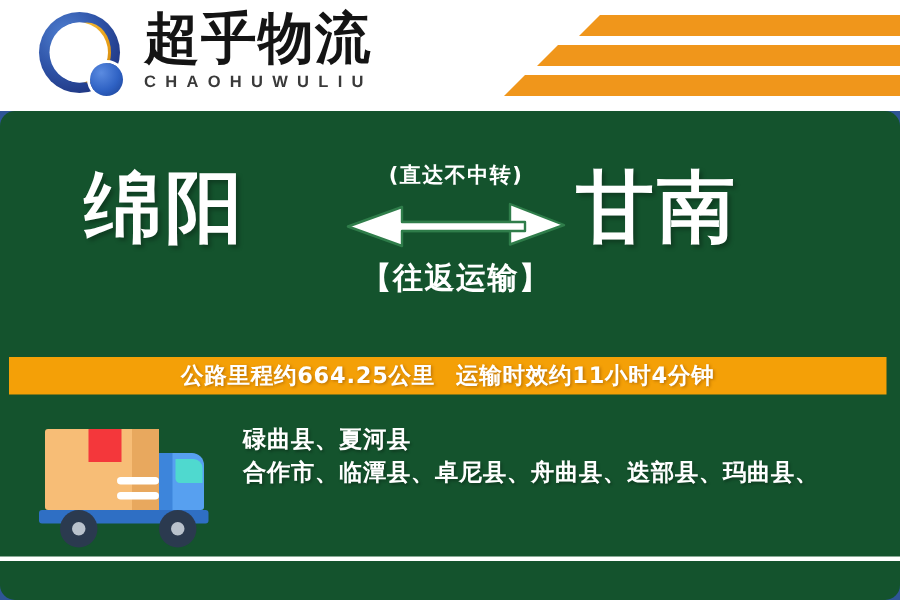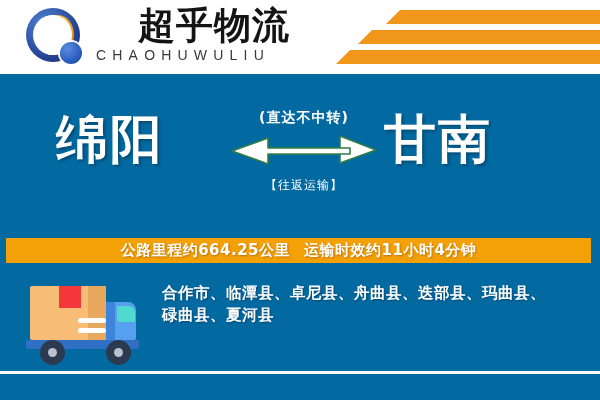--- a/index.html
+++ b/index.html
@@ -34,57 +34,56 @@
     position:absolute;left:34px;top:34px;width:22px;height:22px;border-radius:50%;
     background:radial-gradient(circle at 34% 30%, #5b8be0 0%, #2f62c4 55%, #1b3f91 100%);
     box-shadow:0 0 0 2px #ffffff;
   }
 
   .logo-text-wrap{position:absolute;left:96px;top:6px;}
   .logo-cn{
     font-family:"DejaVu Sans","Liberation Sans",sans-serif;
     font-size:37px;font-weight:bold;color:#141414;letter-spacing:1px;line-height:40px;
     white-space:nowrap;
-    margin-left:42px;
   }
   .logo-en{
-    font-size:14px;font-weight:normal;color:#3a3a3a;letter-spacing:6.2px;
+    font-size:11px;font-weight:bold;color:#3a3a3a;letter-spacing:6.2px;
     line-height:14px;margin-top:2px;white-space:nowrap;
   }
 
   .stripes{position:absolute;right:0;top:6px;width:270px;height:62px;}
   .stripe{position:absolute;right:0;height:14px;background:#f0961b;}
   .stripe::before{
     content:"";position:absolute;left:-14px;top:0;width:0;height:0;
     border-style:solid;border-width:0 0 14px 14px;border-color:transparent transparent #f0961b transparent;
   }
   .stripe.a{top:4px;right:0;width:200px;}
   .stripe.b{top:24px;right:0;width:228px;}
   .stripe.c{top:44px;right:0;width:250px;}
 
   
-  .body{position:absolute;left:0;top:74px;width:600px;height:326px;background:#0369a1;}
+  .body{position:absolute;left:0;top:74px;width:600px;height:326px;background:#14532d;border-radius:10px;}
 
   .route{position:absolute;left:0;top:0;width:600px;height:160px;}
   .city{
     position:absolute;top:34px;color:#ffffff;font-weight:bold;
     font-family:"DejaVu Sans","Liberation Sans",sans-serif;
     font-size:52px;line-height:62px;letter-spacing:2px;white-space:nowrap;
     text-shadow:2px 2px 3px rgba(0,0,0,.28);
   }
   .city.from{left:56px;}
   .city.to{left:384px;}
 
   .mid{position:absolute;left:228px;top:34px;width:152px;height:110px;text-align:center;}
   .mid-top{
     color:#ffffff;font-weight:bold;font-size:14px;line-height:18px;white-space:nowrap;
     font-family:"DejaVu Sans","Liberation Sans",sans-serif;letter-spacing:1px;text-align:center;
   }
   .mid-bot{
-    color:#ffffff;font-weight:normal;font-size:12px;line-height:18px;white-space:nowrap;
+    color:#ffffff;font-weight:bold;font-size:20px;line-height:18px;white-space:nowrap;
     font-family:"DejaVu Sans","Liberation Sans",sans-serif;letter-spacing:1px;margin-top:8px;
   }
   .arrow-wrap{width:152px;height:36px;margin:6px 0 0 0;}
 
   
   .infobar{
     position:absolute;left:6px;top:164px;width:585px;height:25px;
     background:#f4a007;display:flex;align-items:center;justify-content:center;
   }
   .infobar-text{
@@ -190,20 +189,20 @@
         <div class="tr-chassis"></div>
         <div class="tr-wheel w1">
           <div class="tr-hub"></div>
         </div>
         <div class="tr-wheel w2">
           <div class="tr-hub"></div>
         </div>
       </div>
 
       <div class="counties">
+        <div>碌曲县、夏河县</div>
         <div>合作市、临潭县、卓尼县、舟曲县、迭部县、玛曲县、</div>
-        <div>碌曲县、夏河县</div>
       </div>
     </div>
   </div>
 
   <div class="divider"></div>
 </div>
 
 </body></html>

